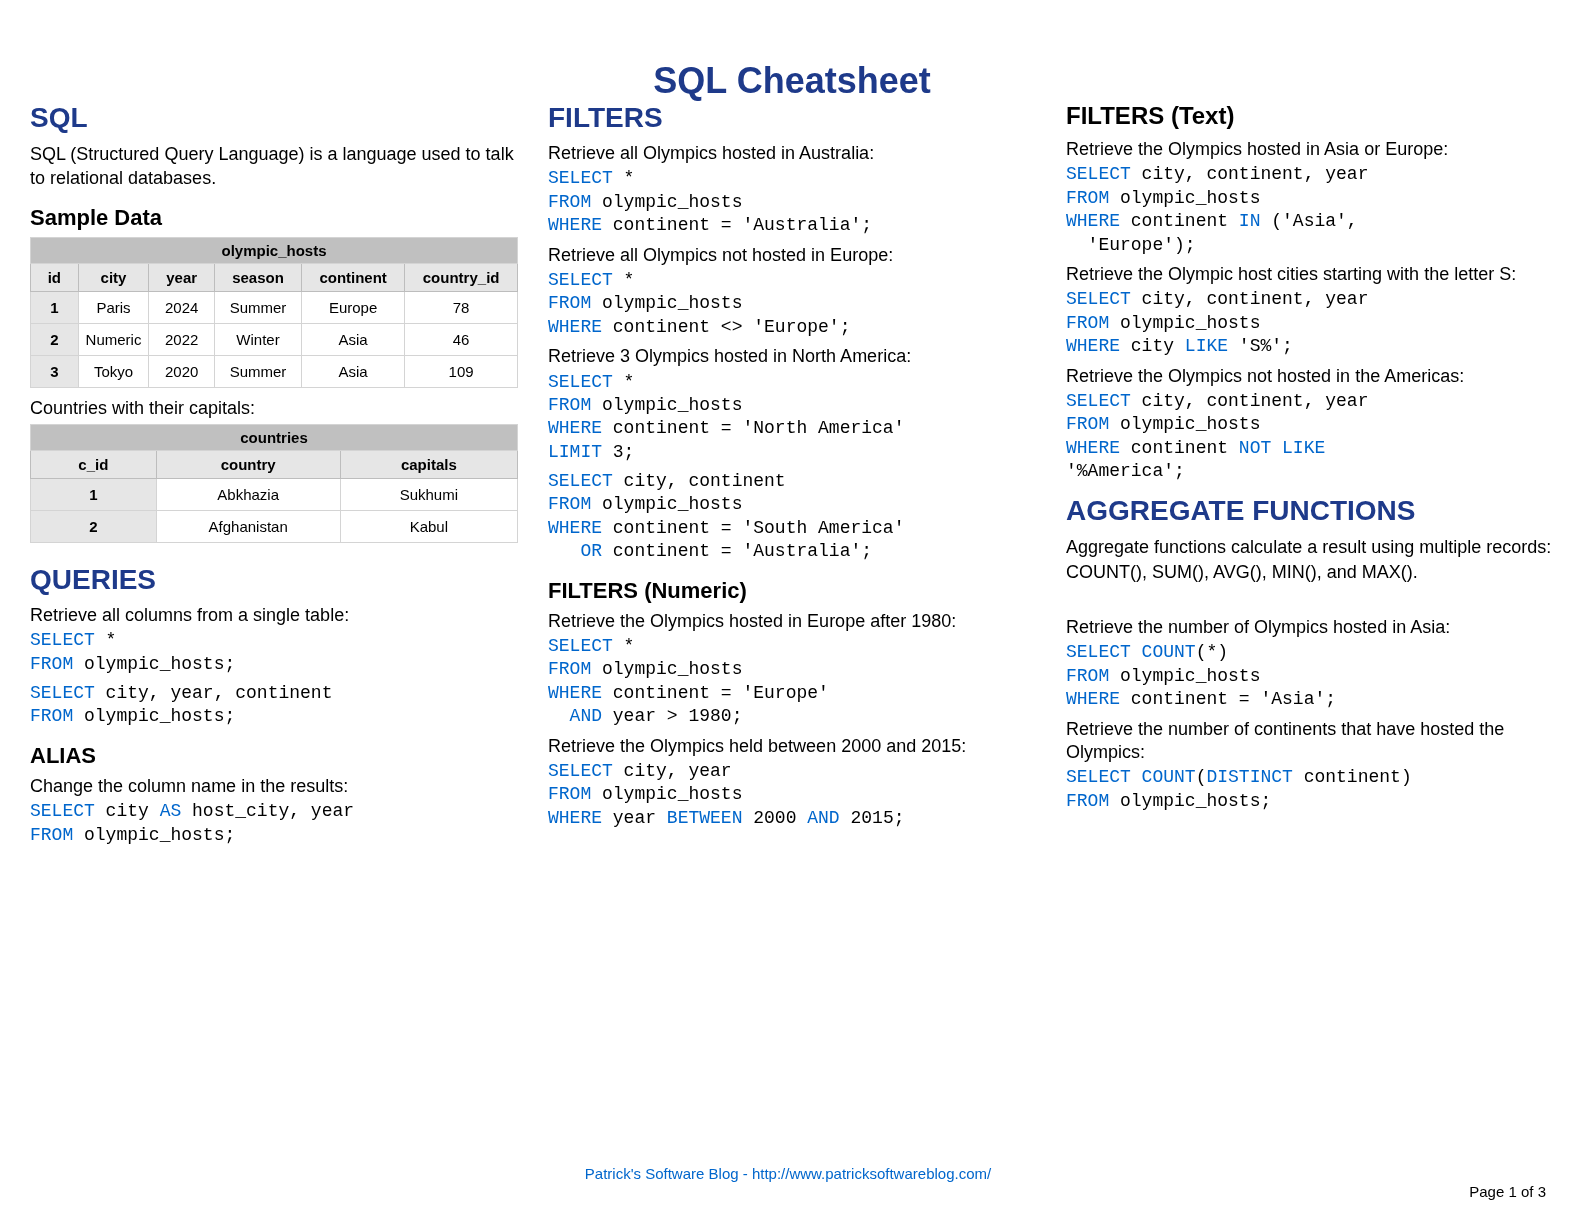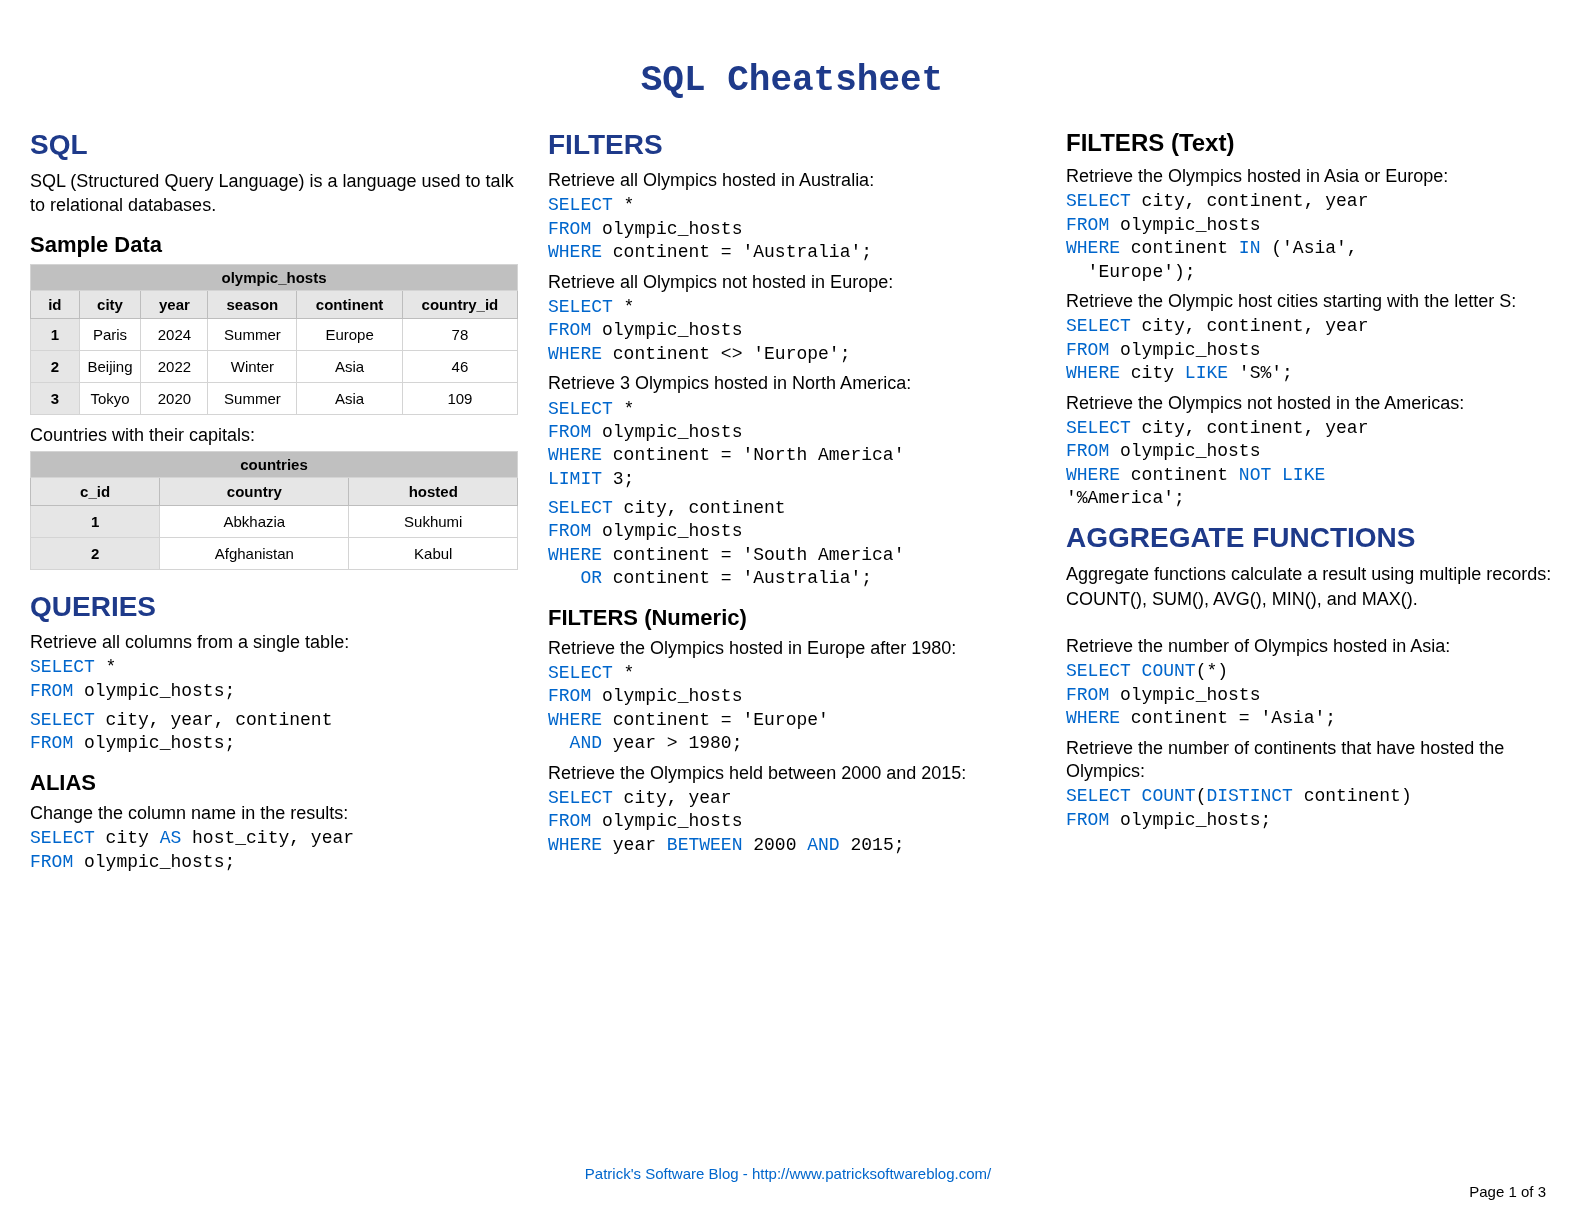--- a/index.html
+++ b/index.html
@@ -9,22 +9,20 @@
       width: 1584px;
       height: 1224px;
       padding: 60px 30px 30px 30px;
       position: relative;
     }
     .title {
       text-align: center;
       color: #1e3a8a;
       font-size: 36px;
       font-weight: 700;
-      margin-bottom: 28px;
-      font-family: Liberation Mono, monospace;
     }
     .columns {
       display: flex;
       gap: 30px;
     }
     .col {
       flex: 1;
       min-width: 0;
     }
     h2.blue {
@@ -152,21 +150,21 @@
       <tr>
         <td class="idcol">1</td>
         <td>Paris</td>
         <td>2024</td>
         <td>Summer</td>
         <td>Europe</td>
         <td>78</td>
       </tr>
       <tr>
         <td class="idcol">2</td>
-        <td>Beijing</td>
+        <td>Numeric</td>
         <td>2022</td>
         <td>Winter</td>
         <td>Asia</td>
         <td>46</td>
       </tr>
       <tr>
         <td class="idcol">3</td>
         <td>Tokyo</td>
         <td>2020</td>
         <td>Summer</td>
@@ -178,21 +176,21 @@
 
     <p class="caption">Countries with their capitals:</p>
     <table>
       <tbody>
           <tr class="table-title">
             <td colspan="3">countries</td>
           </tr>
       <tr>
         <th>c_id</th>
         <th>country</th>
-        <th>hosted</th>
+        <th>capitals</th>
       </tr>
       <tr>
         <td class="idcol">1</td>
         <td>Abkhazia</td>
         <td>Sukhumi</td>
       </tr>
       <tr>
         <td class="idcol">2</td>
         <td>Afghanistan</td>
         <td>Kabul</td>
@@ -291,21 +289,21 @@
       <p class="desc">Retrieve the Olympics not hosted in the Americas:</p>
       <pre><span class="kw">SELECT</span> city, continent, year
 <span class="kw">FROM</span> olympic_hosts
 <span class="kw">WHERE</span> continent <span class="kw">NOT LIKE</span>
 '%America';</pre>
     </div>
 
     <h2 class="blue" style="margin-top:12px">AGGREGATE FUNCTIONS</h2>
     <p class="intro">Aggregate functions calculate a result using multiple records: COUNT(), SUM(), AVG(), MIN(), and MAX().</p>
 
-    <div class="block" style="margin-top:24px">
+    <div class="block" style="margin-top:32px">
       <p class="desc">Retrieve the number of Olympics hosted in Asia:</p>
       <pre><span class="kw">SELECT COUNT</span>(*)
 <span class="kw">FROM</span> olympic_hosts
 <span class="kw">WHERE</span> continent = 'Asia';</pre>
     </div>
 
     <div class="block">
       <p class="desc">Retrieve the number of continents that have hosted the Olympics:</p>
       <pre><span class="kw">SELECT COUNT</span>(<span class="kw">DISTINCT</span> continent)
 <span class="kw">FROM</span> olympic_hosts;</pre>

